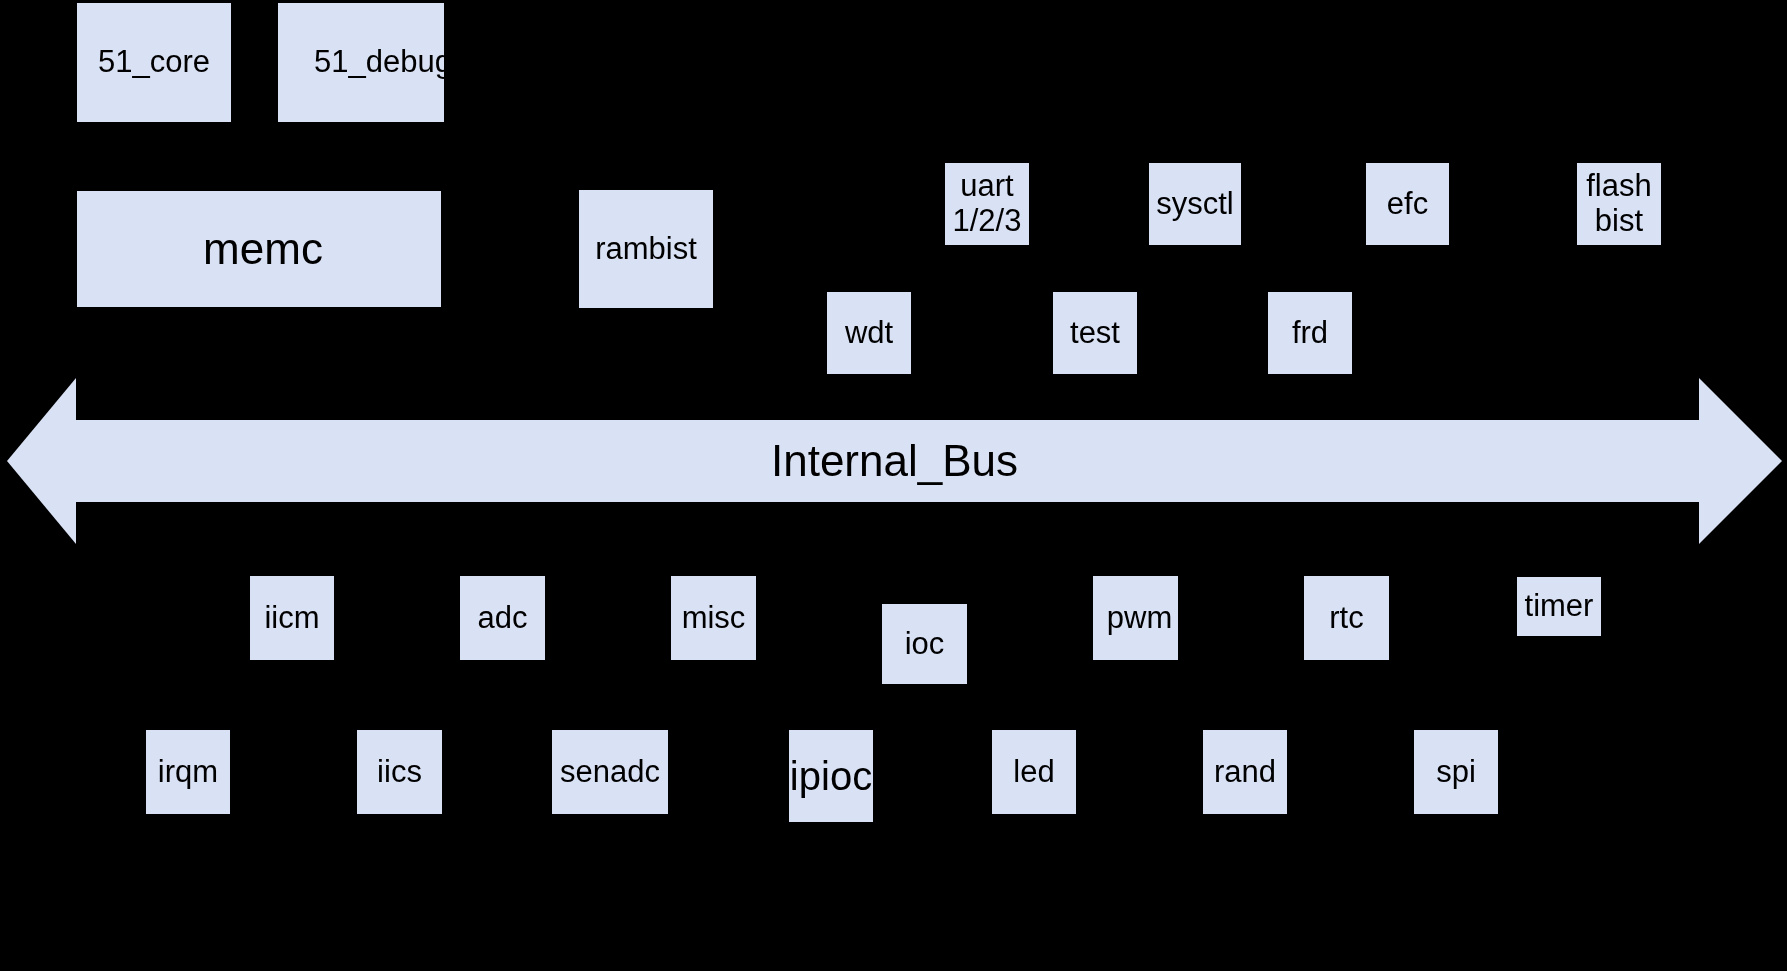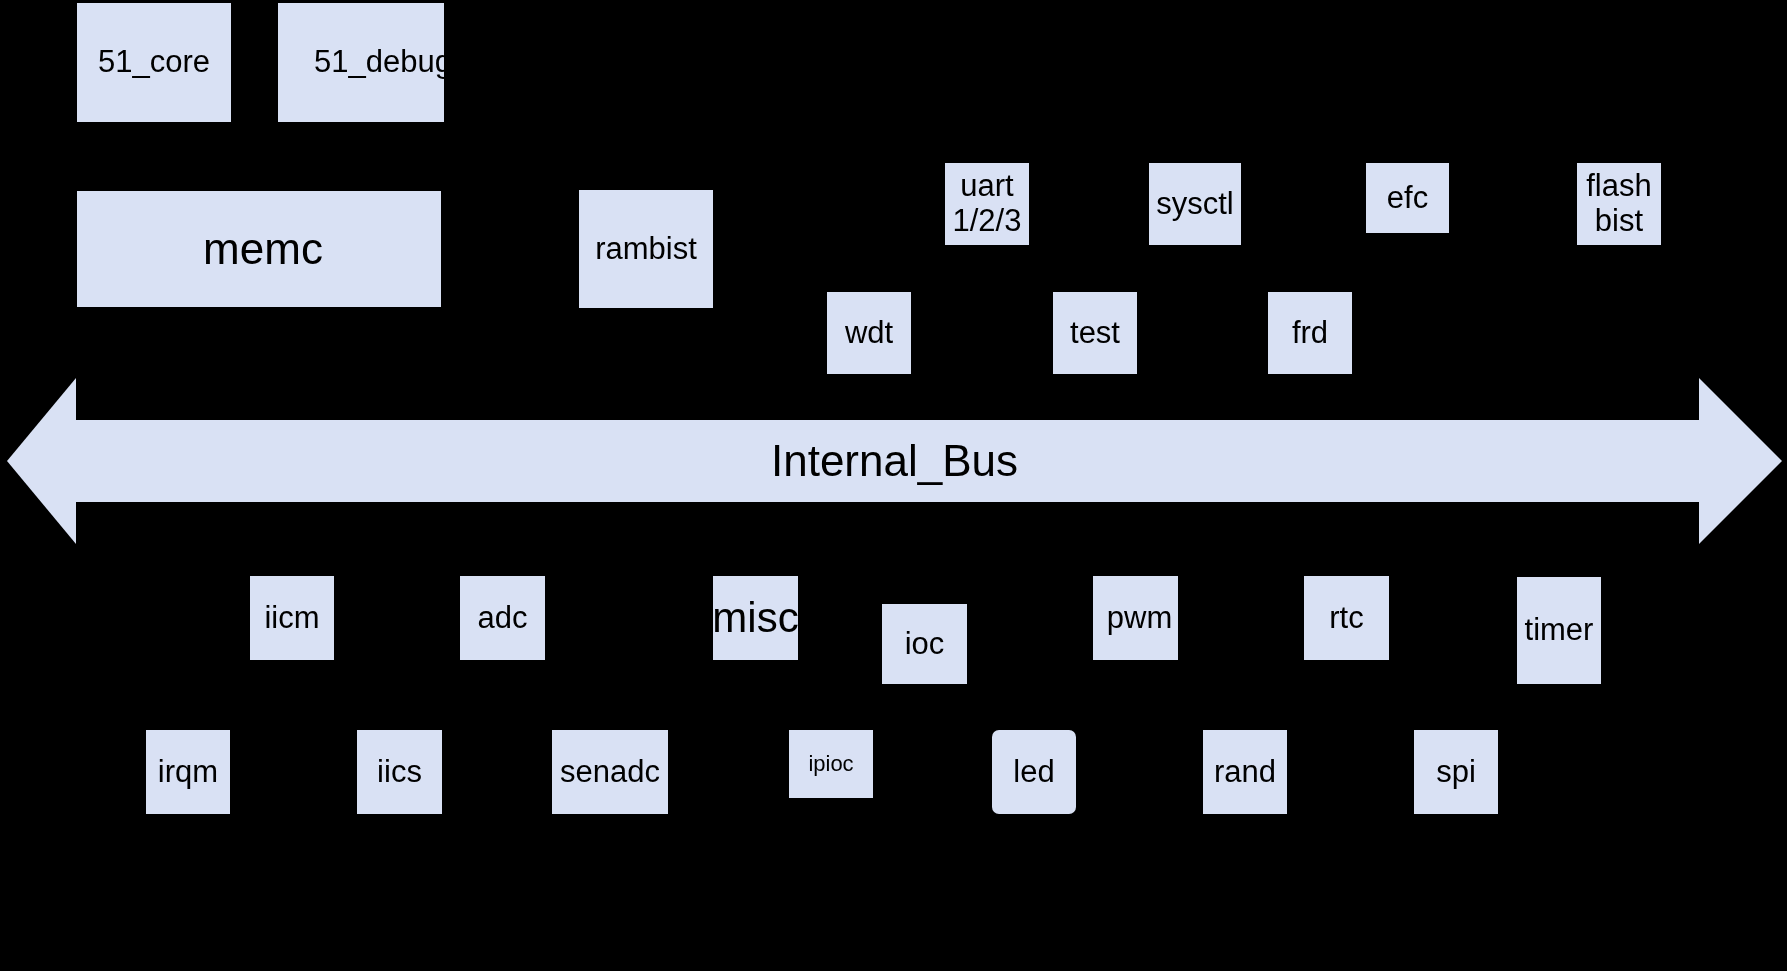--- a/index.html
+++ b/index.html
@@ -75,33 +75,33 @@
   <div class="bus-shaft"></div>
   <div class="bus-head-right"></div>
   <div class="bus-label">Internal_Bus</div>
 <div class="node" style="left: 77px; top: 3px; width: 154px; height: 119px; font-size: 31px;">51_core</div>
     <div class="node" style="left: 278px; top: 3px; width: 166px; height: 119px; font-size: 31px; padding-left: 44px;">51_debug</div>
     <div class="node" style="left: 77px; top: 191px; width: 364px; height: 116px; font-size: 44px; padding-left: 8px;">memc</div>
     <div class="node" style="left: 579px; top: 190px; width: 134px; height: 118px; font-size: 31px;">rambist</div>
     <div class="node" style="left: 945px; top: 163px; width: 84px; height: 82px; font-size: 31px;">uart
 1/2/3</div>
     <div class="node" style="left: 1149px; top: 163px; width: 92px; height: 82px; font-size: 31px;">sysctl</div>
-    <div class="node" style="left: 1366px; top: 163px; width: 83px; height: 70px; font-size: 31px;">efc</div>
+    <div class="node" style="left: 1366px; top: 163px; width: 83px; height: 82px; font-size: 31px;">efc</div>
     <div class="node" style="left: 1577px; top: 163px; width: 84px; height: 82px; font-size: 31px;">flash
 bist</div>
     <div class="node" style="left: 827px; top: 292px; width: 84px; height: 82px; font-size: 31px;">wdt</div>
     <div class="node" style="left: 1053px; top: 292px; width: 84px; height: 82px; font-size: 31px;">test</div>
     <div class="node" style="left: 1268px; top: 292px; width: 84px; height: 82px; font-size: 31px;">frd</div>
     <div class="node" style="left: 250px; top: 576px; width: 84px; height: 84px; font-size: 31px;">iicm</div>
     <div class="node" style="left: 460px; top: 576px; width: 85px; height: 84px; font-size: 31px;">adc</div>
-    <div class="node" style="left: 671px; top: 576px; width: 85px; height: 84px; font-size: 42px; margin-left: 42px;">misc</div>
+    <div class="node" style="left: 671px; top: 576px; width: 85px; height: 84px; font-size: 31px;">misc</div>
     <div class="node" style="left: 882px; top: 604px; width: 85px; height: 80px; font-size: 31px;">ioc</div>
     <div class="node" style="left: 1093px; top: 576px; width: 85px; height: 84px; font-size: 31px; padding-left: 8px;">pwm</div>
     <div class="node" style="left: 1304px; top: 576px; width: 85px; height: 84px; font-size: 31px;">rtc</div>
-    <div class="node" style="left: 1517px; top: 577px; width: 84px; height: 107px; font-size: 31px;">timer</div>
+    <div class="node" style="left: 1517px; top: 577px; width: 84px; height: 59px; font-size: 31px;">timer</div>
     <div class="node" style="left: 146px; top: 730px; width: 84px; height: 84px; font-size: 31px;">irqm</div>
     <div class="node" style="left: 357px; top: 730px; width: 85px; height: 84px; font-size: 31px;">iics</div>
     <div class="node" style="left: 552px; top: 730px; width: 116px; height: 84px; font-size: 31px;">senadc</div>
-    <div class="node" style="left: 789px; top: 730px; width: 84px; height: 68px; font-size: 22px; text-align: center;">ipioc</div>
-    <div class="node" style="left: 992px; top: 730px; width: 84px; height: 84px; font-size: 31px; border-radius: 7px;">led</div>
+    <div class="node" style="left: 789px; top: 730px; width: 84px; height: 92px; font-size: 40px; text-align: center;">ipioc</div>
+    <div class="node" style="left: 992px; top: 730px; width: 84px; height: 84px; font-size: 31px;">led</div>
     <div class="node" style="left: 1203px; top: 730px; width: 84px; height: 84px; font-size: 31px;">rand</div>
     <div class="node" style="left: 1414px; top: 730px; width: 84px; height: 84px; font-size: 31px;">spi</div>
   </div>
 
 </body></html>

